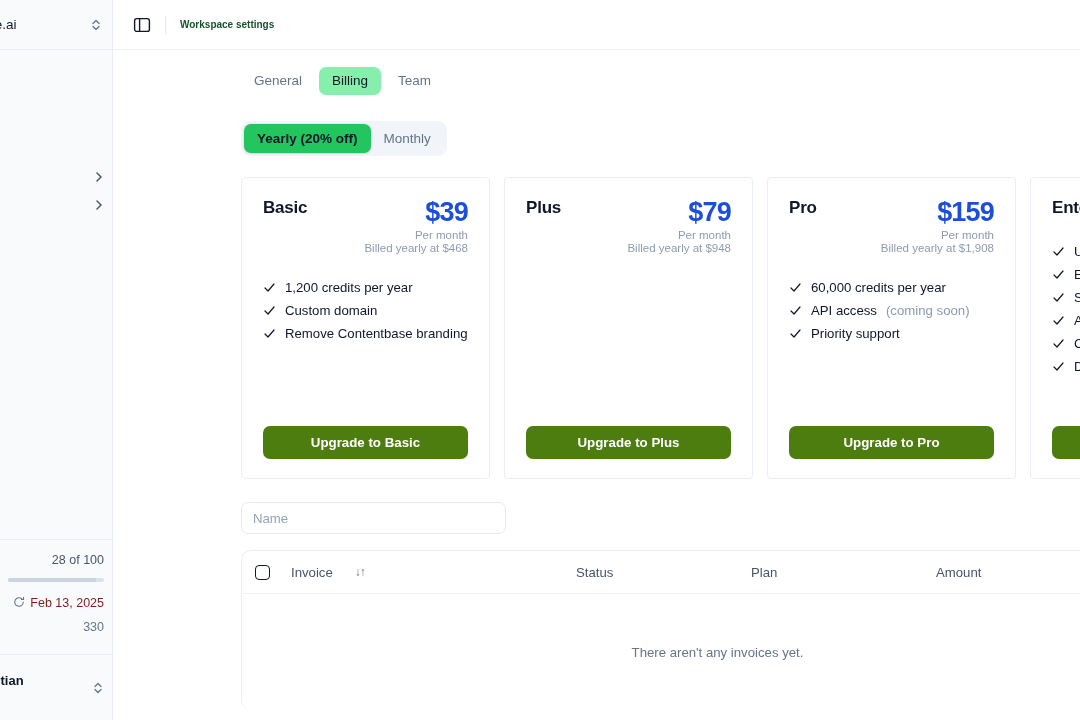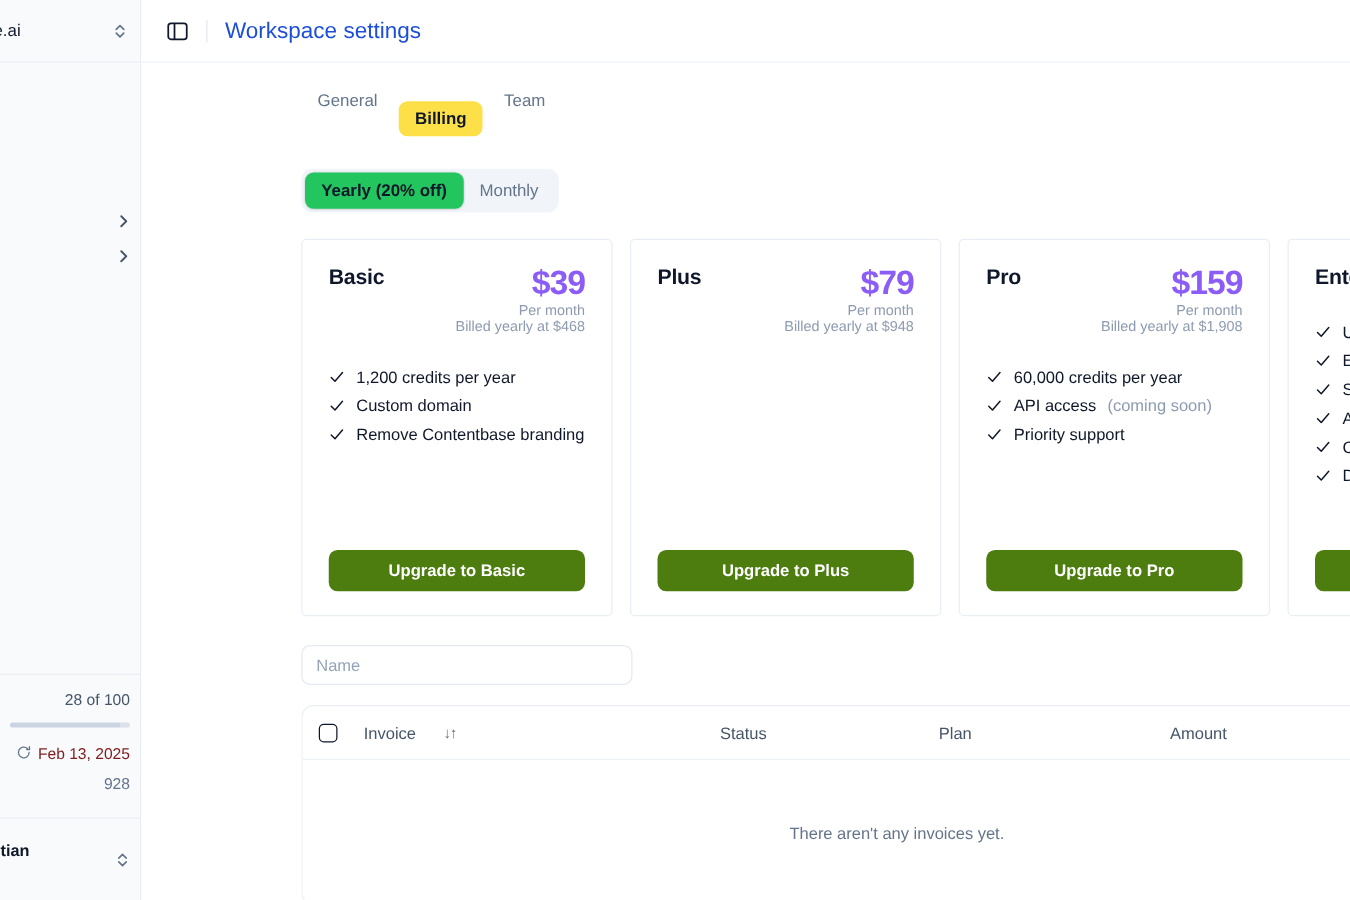--- a/index.html
+++ b/index.html
@@ -74,30 +74,30 @@
   .sb-user-sub { font-size: 12.5px; color: #94a3b8; white-space: nowrap; margin-top: 1px; }
 
   
   .main { flex: 1; height: 720px; background: #ffffff; overflow: hidden; position: relative; }
   .topbar {
     height: 50px; display: flex; align-items: center; gap: 14px;
     padding: 0 20px; border-bottom: 1px solid #eef2f7;
   }
   .panel-icon { width: 18px; height: 18px; display: block; }
   .topbar-divider { width: 1px; height: 18px; background: #e2e8f0; }
-  .topbar-title { font-size: 18px; color: #1d4ed8; font-weight: 400; }
+  .topbar-title { font-size: 10px; color: #14532d; font-weight: 700; }
 
   .content { padding: 0 0 0 0; }
 
   .tabs { display: flex; gap: 4px; padding: 17px 0 0 128px; }
   .tab {
     font-size: 13.5px; color: #64748b; padding: 7px 13px;
     border-radius: 7px; cursor: pointer; line-height: 1;
   }
-  .tab.active { background: #fde047; color: #0f172a; font-weight: 700; margin-top: 14px; }
+  .tab.active { background: #86efac; color: #0f172a; font-weight: 400; }
 
   .billing-toggle {
     margin: 26px 0 0 128px; display: inline-flex; background: #f1f5f9;
     border-radius: 9px; padding: 3px; gap: 0;
   }
   .bt-opt {
     font-size: 13.5px; padding: 7px 13px; border-radius: 7px;
     color: #64748b; cursor: pointer; line-height: 1.15; white-space: nowrap;
   }
   .bt-opt.active {
@@ -110,21 +110,21 @@
   }
   .plan-card {
     width: 249px; flex: 0 0 249px; height: 302px;
     border: 1px solid #e9eef5; border-radius: 4px; background: #fff;
     padding: 20px 21px 19px 21px; display: flex; flex-direction: column;
     position: relative;
   }
   .plan-head { display: flex; justify-content: space-between; align-items: flex-start; }
   .plan-name { font-size: 17px; font-weight: 700; color: #0f172a; letter-spacing: -.2px; }
   .plan-price-wrap { text-align: right; }
-  .plan-price { font-size: 27px; font-weight: 700; color: #8b5cf6; letter-spacing: -.8px; line-height: 1.05; }
+  .plan-price { font-size: 27px; font-weight: 700; color: #1d4ed8; letter-spacing: -.8px; line-height: 1.05; }
   .plan-per { font-size: 11.5px; color: #8d9bb0; margin-top: 3px; }
   .plan-billed { font-size: 11.5px; color: #8d9bb0; margin-top: 1px; white-space: nowrap; margin-left: 45px; }
 
   .features { margin-top: 26px; display: flex; flex-direction: column; gap: 8px; }
   .feature { display: flex; align-items: center; gap: 9px; font-size: 13.2px; color: #0f172a; white-space: nowrap; }
   .feature .fnote { color: #8d9bb0; }
   .check { width: 13px; height: 13px; flex: 0 0 13px; display: block; }
 
   .plan-cta {
     margin-top: auto; height: 33px; border: none; border-radius: 7px;
@@ -206,21 +206,21 @@
         </div>
       <div class="usage-date">
         <span>
           <svg width="12" height="12" viewBox="0 0 14 14" fill="none">
             <path d="M12 7a5 5 0 1 1-1.6-3.7" stroke="#64748b" stroke-width="1.2" stroke-linecap="round"></path>
             <path d="M12.3 1.6V4.2H9.8" stroke="#64748b" stroke-width="1.2" stroke-linecap="round" stroke-linejoin="round"></path>
           </svg>
         </span>
         <span>Feb 13, 2025</span>
       </div>
-      <div class="usage-num">928</div>
+      <div class="usage-num">330</div>
     </div>
 
     <div class="sb-user">
       <div class="sb-user-txt">
         <div class="sb-user-name">astian</div>
         <div class="sb-user-sub">se</div>
       </div>
       <span class="chev-updown">
         <svg width="12" height="16" viewBox="0 0 12 16" fill="none">
           <path d="M3 6.5L6 3.5L9 6.5" stroke="#64748b" stroke-width="1.3" stroke-linecap="round" stroke-linejoin="round"></path>

